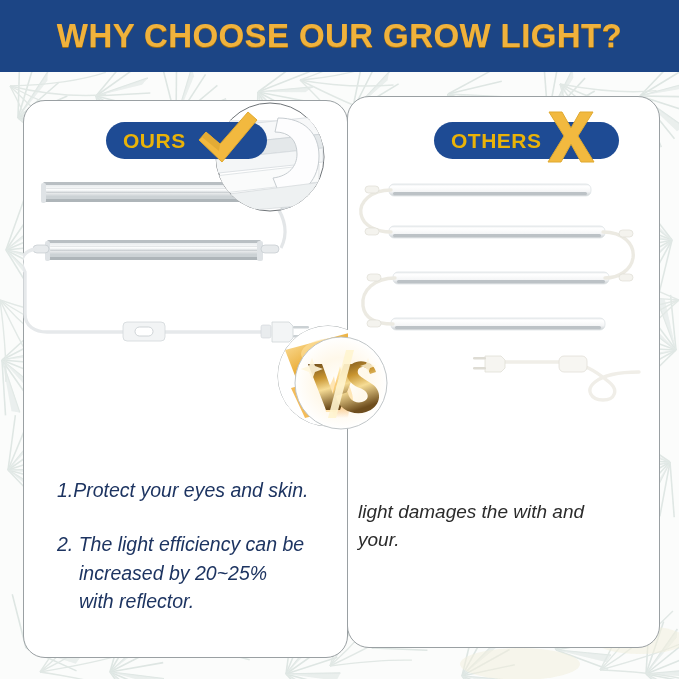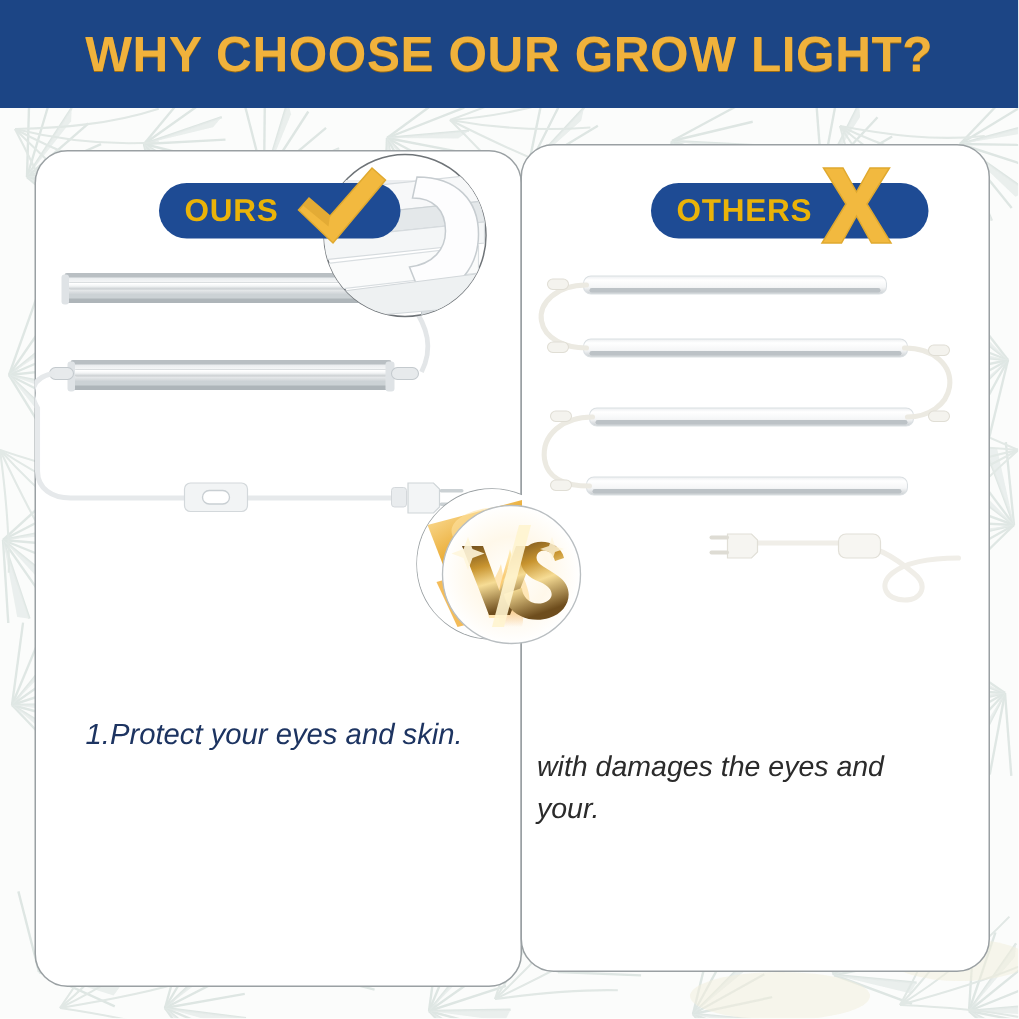--- a/index.html
+++ b/index.html
@@ -370,22 +370,27 @@
         <path d="M56 18 L64 18 L46 86 L38 86 Z" fill="#fff4cf" opacity=".9"></path>
 
         <path d="M22 26 L25 34 L33 37 L25 40 L22 48 L19 40 L11 37 L19 34 Z" fill="#fff6dc" opacity=".9"></path>
         <path d="M78 26 L80 32 L86 34 L80 36 L78 42 L76 36 L70 34 L76 32 Z" fill="#fff6dc" opacity=".8"></path>
       </g>
     </svg>
   </div>
 
   <div class="bullets bullets-left">
     <div class="b-item">1.Protect your eyes and skin.</div>
+    <div class="b-item">
+      <span>2. The light efficiency can be</span>
+      <span class="b-indent">increased by 20~25%</span>
+      <span class="b-indent">with reflector.</span>
+    </div>
   </div>
 
   <div class="bullets bullets-right">
     <div class="b-item">
-      <span style="display:block">with damages the eyes and</span>
+      <span style="display:block">light damages the with and</span>
       <span style="display:block">your.</span>
     </div>
   </div>
 
 </div>
 
 </body></html>

